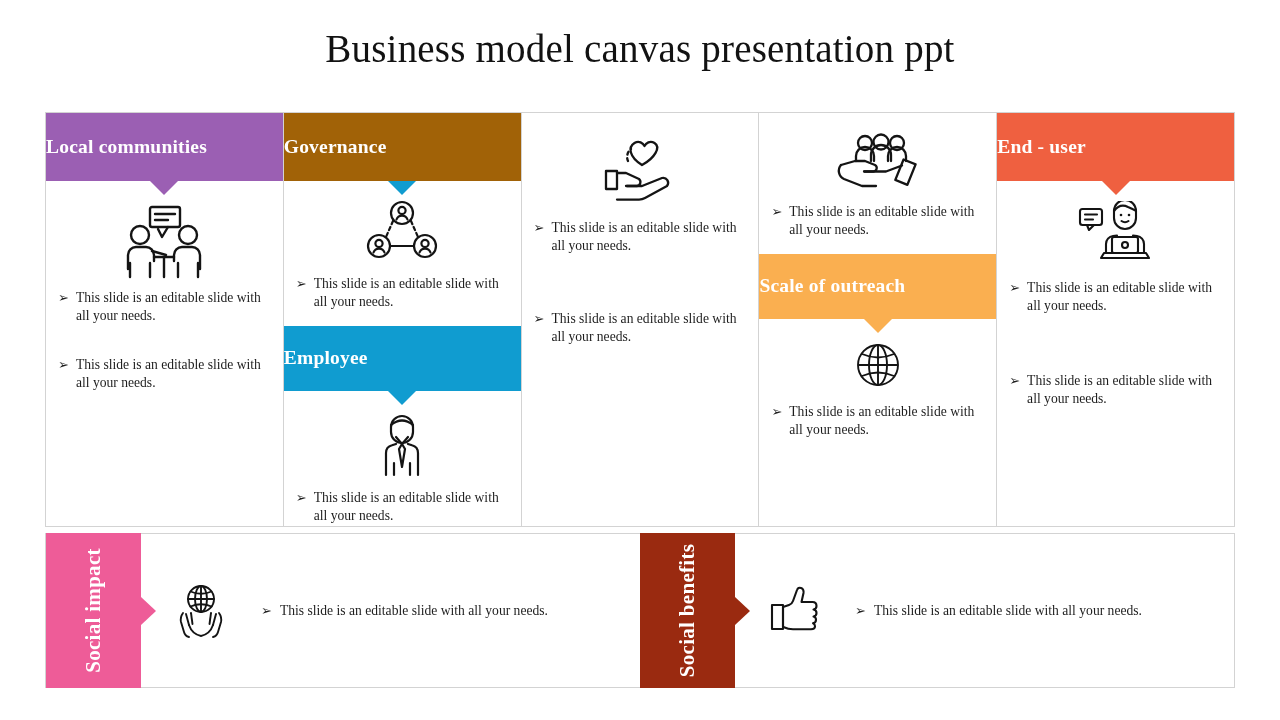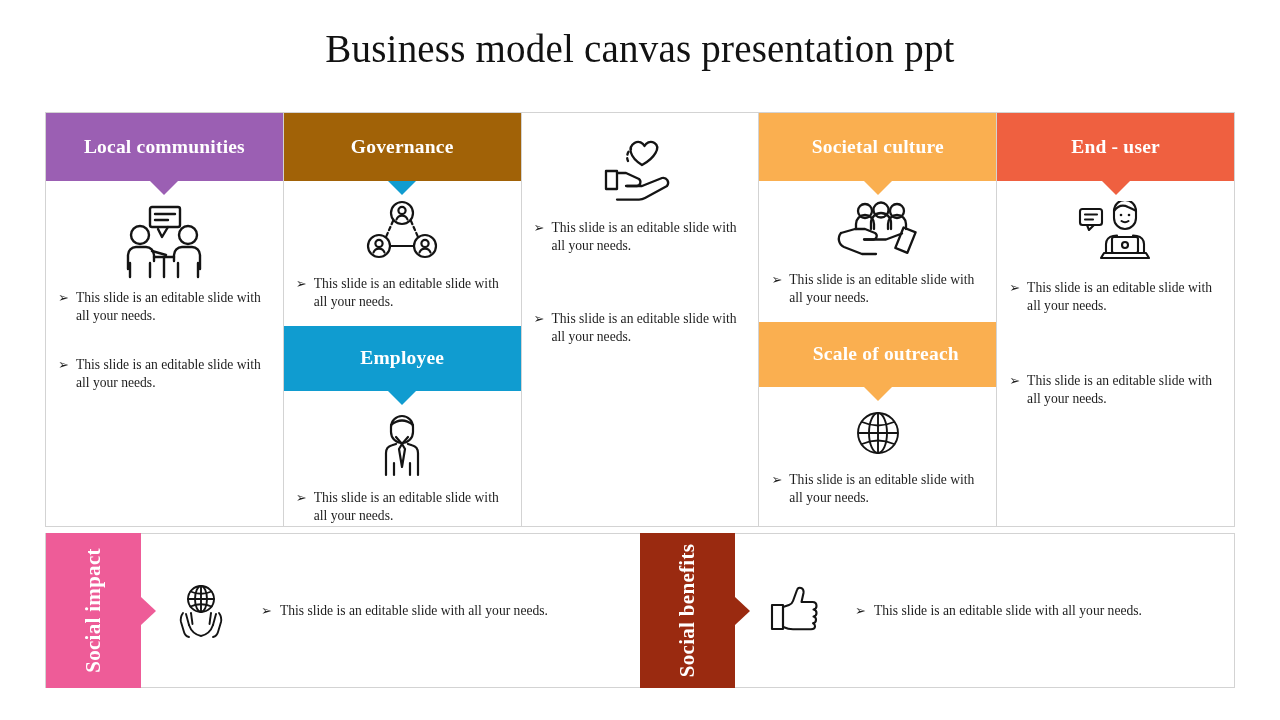--- a/index.html
+++ b/index.html
@@ -43,21 +43,21 @@
     display: flex;
     flex-direction: column;
   }
   .col:last-child { border-right: none; }
 
   .band {
     position: relative;
     height: 68px;
     display: flex;
     align-items: center;
-    justify-content: center;
+    justify-content: flex-start;
     flex: 0 0 auto;
   }
   .band .band-label {
     color: #ffffff;
     font-weight: bold;
     font-size: 19.5px;
     letter-spacing: 0.2px;
     text-align: center;
     line-height: 1.1;
     white-space: nowrap;
@@ -277,45 +277,41 @@
         </div>
         <div class="bullet">
           <span class="bchar">➢</span>
           <span class="btxt">This slide is an editable slide with all your needs.</span>
         </div>
       </div>
       <div class="spacer"></div>
     </div>
 
     <div class="col">
-      <div class="band" style="background:#FAAF50;">
-        <span class="band-label">Societal culture</span>
-        <span class="notch" style="color:#FAAF50;"></span>
-      </div>
       <div class="icon-wrap" style="padding-top:18px;">
         <svg width="86" height="62" viewBox="0 0 86 62" fill="none" stroke="#141414" stroke-width="2.3" stroke-linecap="round" stroke-linejoin="round">
           <circle cx="30" cy="12" r="7"></circle>
           <circle cx="46" cy="11" r="7.5"></circle>
           <circle cx="62" cy="12" r="7"></circle>
           <path d="M21 30 v-5 a9 9 0 0 1 18 0 v5"></path>
           <path d="M36 30 v-6 a10 10 0 0 1 20 0 v6"></path>
           <path d="M53 30 v-5 a9 9 0 0 1 18 0 v5"></path>
           <path d="M6 34 l14 -4 h10 l10 4 a3.5 3.5 0 0 1 -1.5 6.5 h-9"></path>
           <path d="M29 40.5 h22 l16 -6"></path>
           <rect x="64" y="30" width="13" height="22" transform="rotate(22 70 41)"></rect>
           <path d="M6 34 a9 9 0 0 0 3 14 l18 7 h14"></path>
         </svg>
       </div>
       <div class="bullets" style="padding-top:6px;">
         <div class="bullet" style="margin-bottom:14px;">
           <span class="bchar">➢</span>
           <span class="btxt">This slide is an editable slide with all your needs.</span>
         </div>
       </div>
-      <div class="band" style="background:#FAAF50; height:65px;padding-left:16px;">
+      <div class="band" style="background:#FAAF50; height:65px;">
         <span class="band-label">Scale of outreach</span>
         <span class="notch" style="color:#FAAF50;"></span>
       </div>
       <div class="icon-wrap" style="padding-top:22px;">
         <svg width="48" height="48" viewBox="0 0 48 48" fill="none" stroke="#141414" stroke-width="1.9">
           <circle cx="24" cy="24" r="20"></circle>
           <ellipse cx="24" cy="24" rx="9" ry="20"></ellipse>
           <line x1="4" y1="24" x2="44" y2="24"></line>
           <path d="M8 13 q16 7 32 0"></path>
           <path d="M8 35 q16 -7 32 0"></path>

